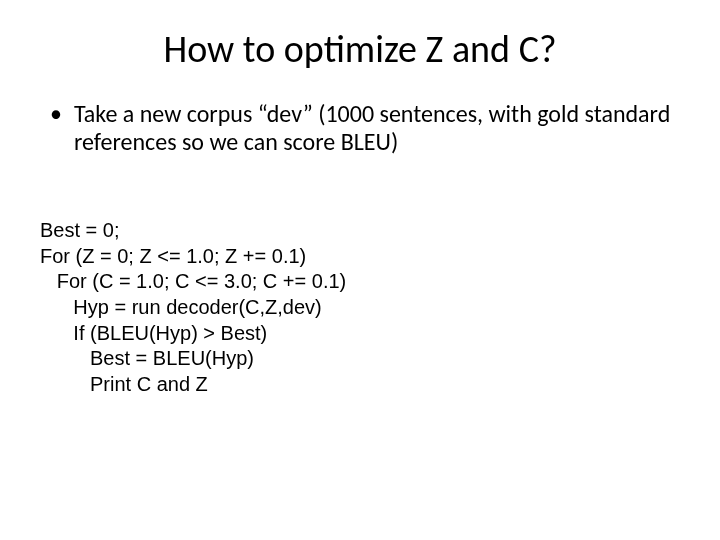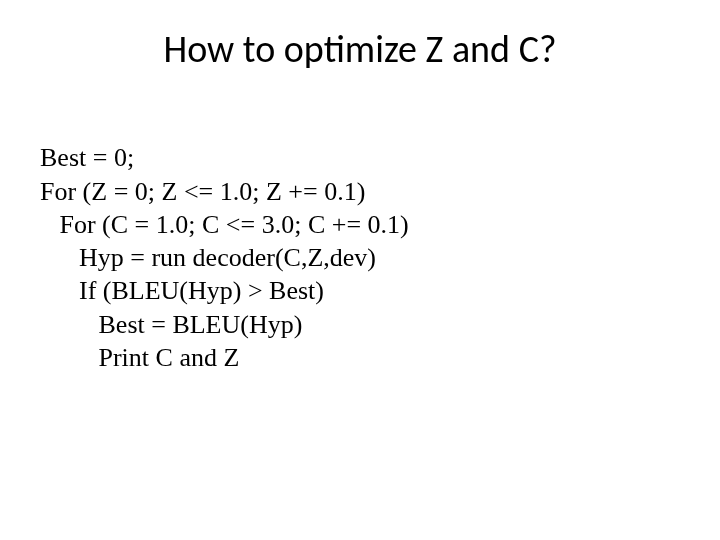--- a/index.html
+++ b/index.html
@@ -30,35 +30,36 @@
     margin-bottom: 6px;
   }
   .bullets li::before {
     content: "•";
     position: absolute;
     left: 2px;
     top: 0;
     font-size: 24px;
   }
   .code {
-    font-family: Liberation Serif, serif;
-    font-size: 26px;
+    font-family: Liberation Sans, sans-serif;
+    font-size: 20px;
     line-height: 1.28;
     white-space: pre;
     margin-left: -8px;
   }
 </style>
 </head>
 <body>
 
 <div class="slide">
 
   <h1 class="title">How to optimize Z and C?</h1>
 
   <ul class="bullets">
+    <li>Take a new corpus “dev” (1000 sentences, with gold standard references so we can score BLEU)</li>
   </ul>
 
   <div class="code">
 <span>Best = 0;</span>
 <span>For (Z = 0; Z &lt;= 1.0; Z += 0.1)</span>
 <span>   For (C = 1.0; C &lt;= 3.0; C += 0.1)</span>
 <span>      Hyp = run decoder(C,Z,dev)</span>
 <span>      If (BLEU(Hyp) &gt; Best)</span>
 <span>         Best = BLEU(Hyp)</span>
 <span>         Print C and Z</span></div>

